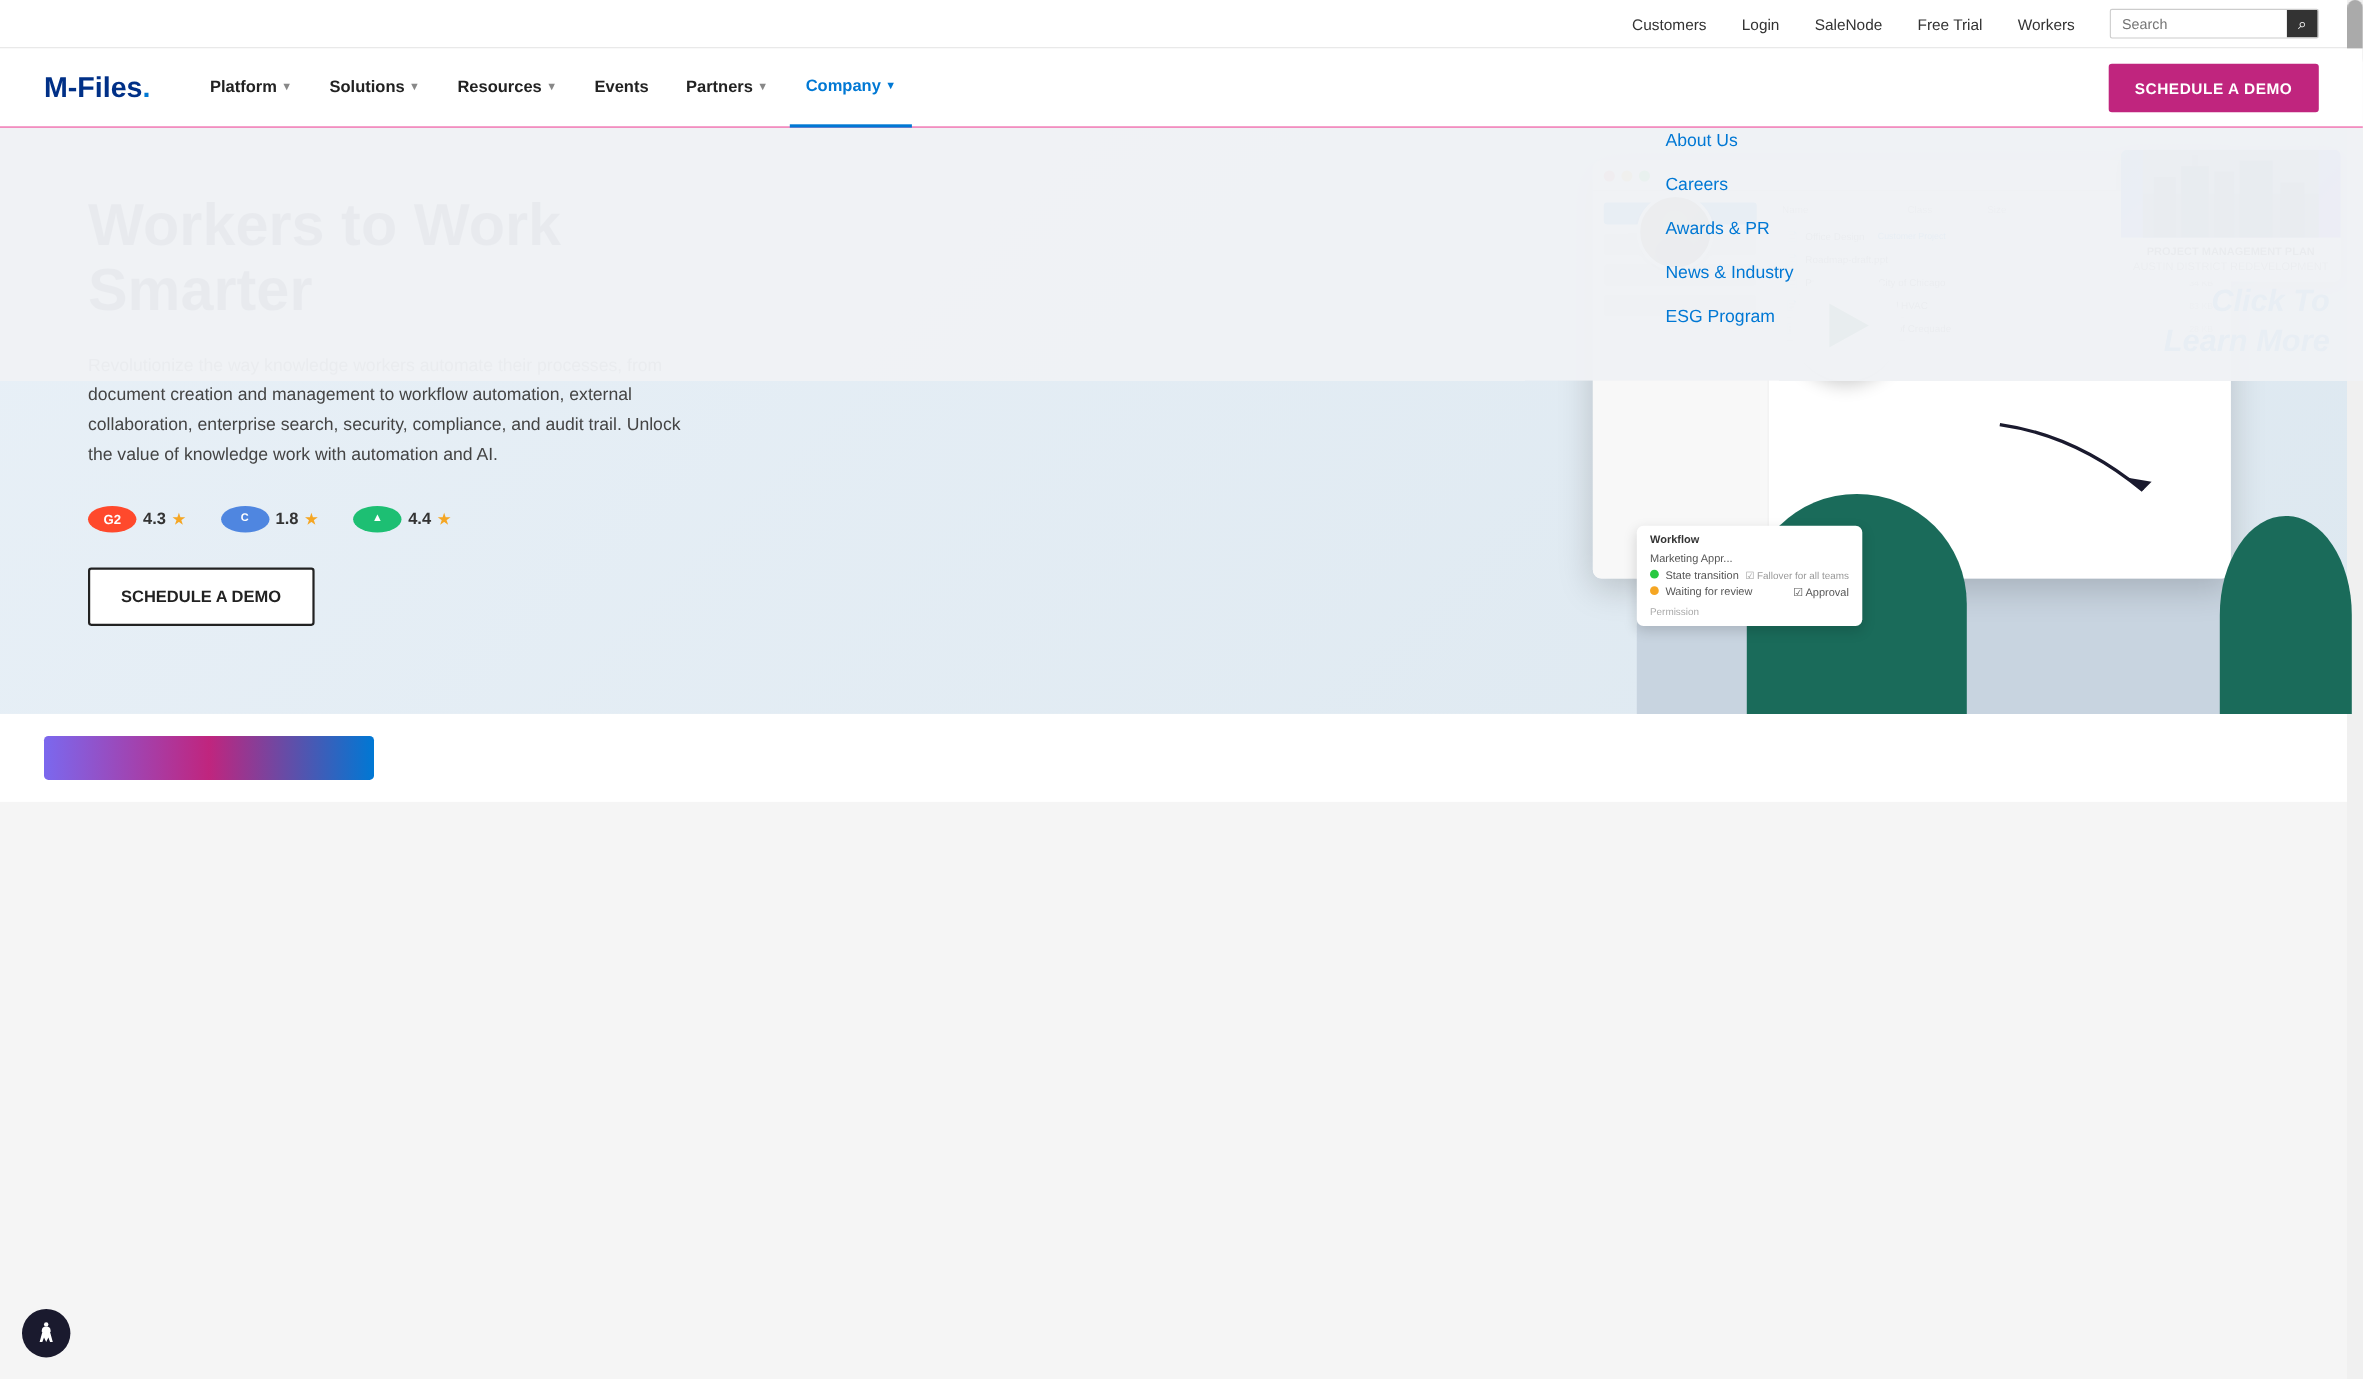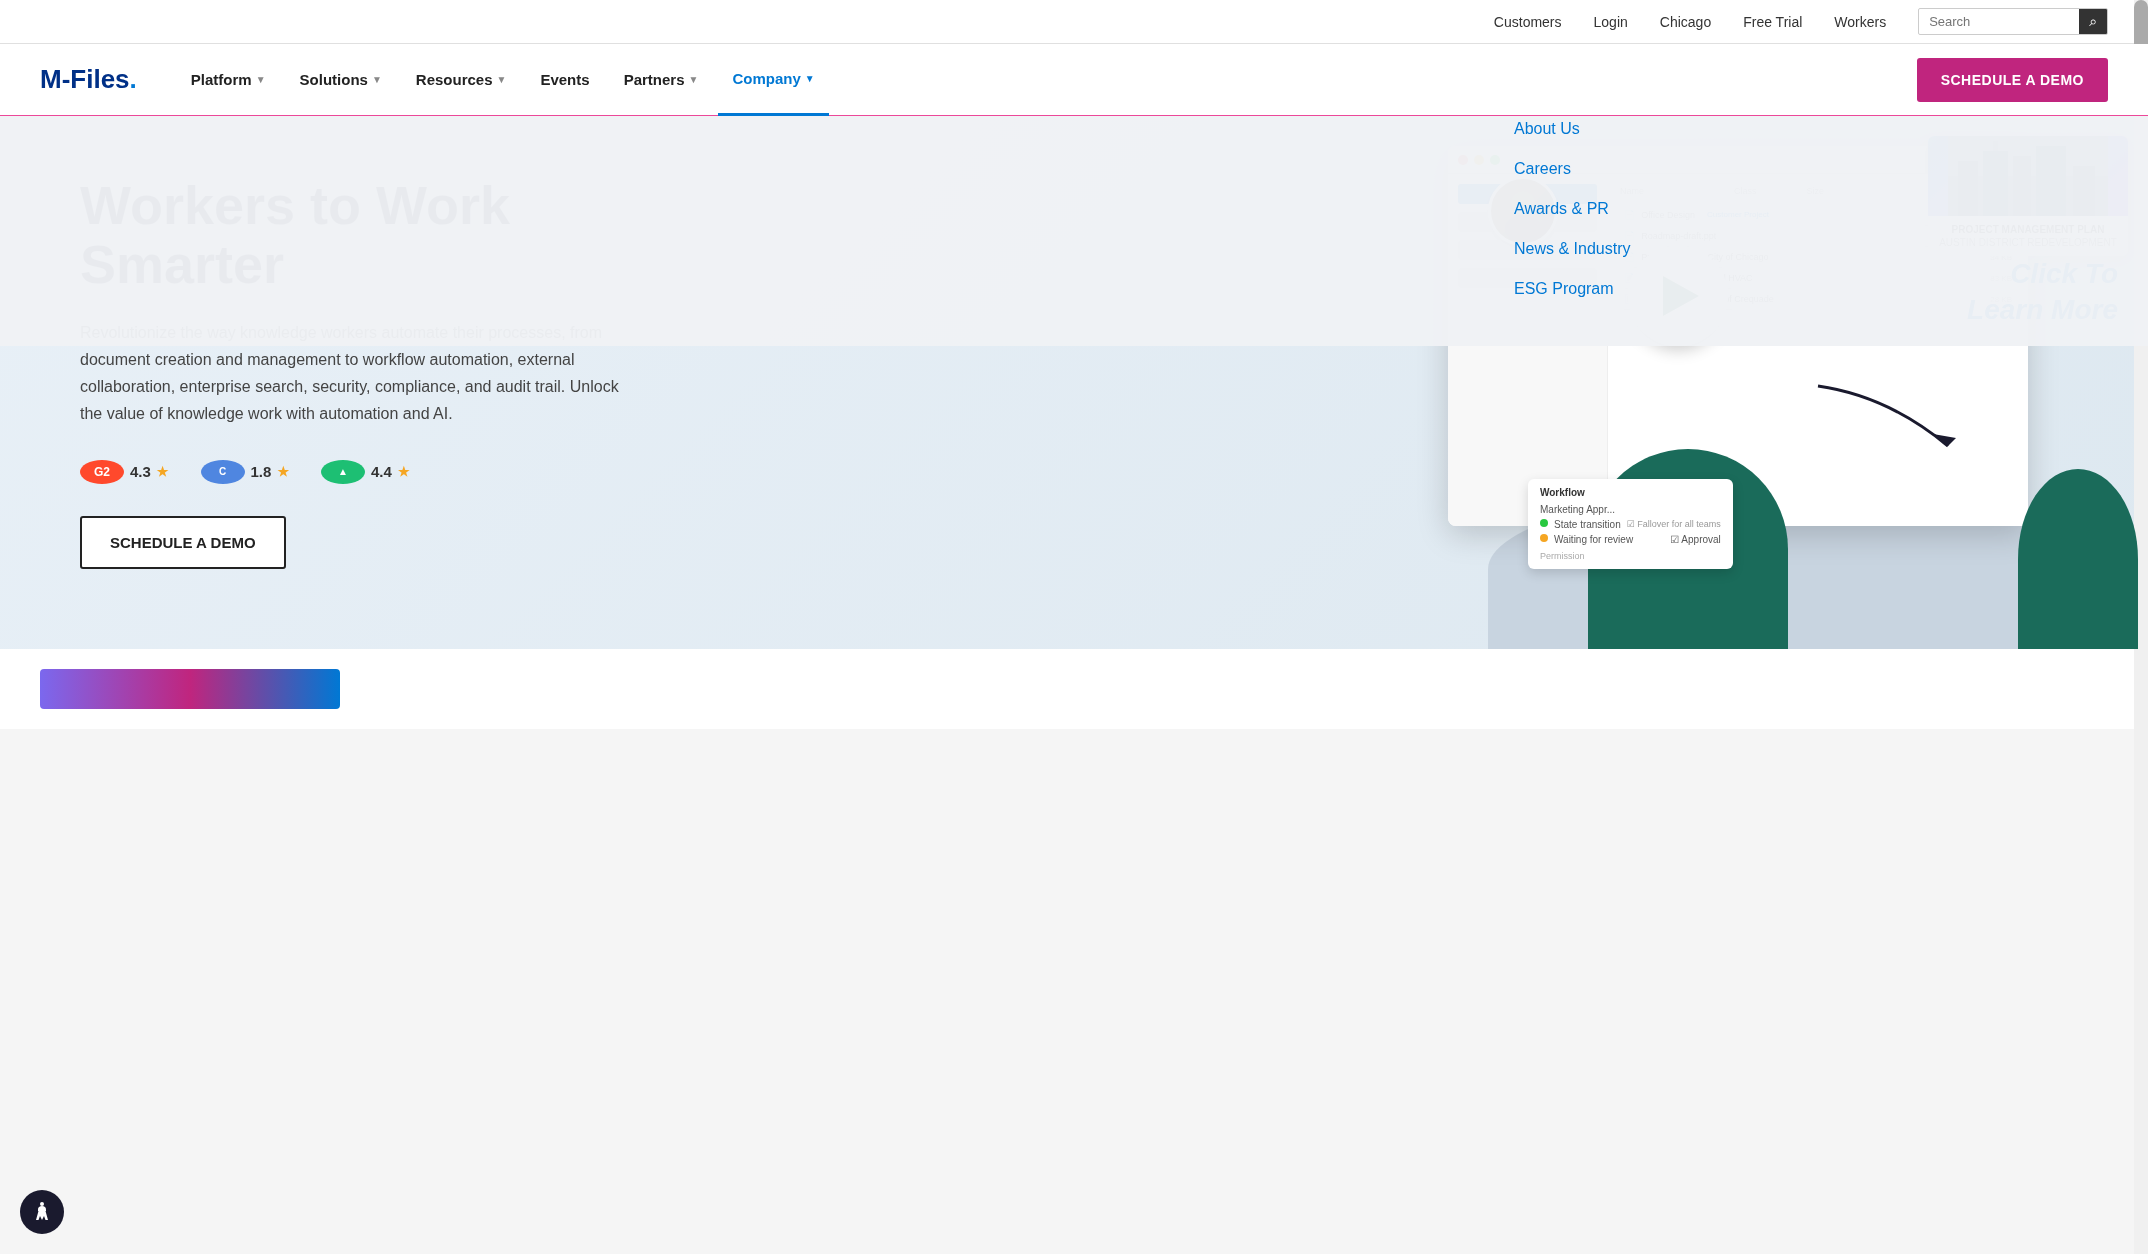--- a/index.html
+++ b/index.html
@@ -400,21 +400,20 @@
       position: absolute;
       left: 100px;
       bottom: 80px;
       background: #fff;
       border-radius: 6px;
       padding: 8px 12px;
       font-size: 10px;
       box-shadow: 0 4px 12px rgba(0,0,0,0.15);
       z-index: 12;
       min-width: 200px;
-      margin-left: 40px;
     }
     .workflow-card .wf-title { font-weight: 700; color: #333; margin-bottom: 4px; }
     .workflow-card .wf-row { display: flex; align-items: flex-start; gap: 6px; padding: 2px 0; color: #555; }
     .wf-dot { width: 8px; height: 8px; border-radius: 50%; }
     .wf-dot.green { background: #28c840; }
     .wf-dot.orange { background: #f5a623; }
 
     
     .shape-dark-teal {
       position: absolute;
@@ -490,21 +489,21 @@
       z-index: 1000;
     }
     .accessibility-btn svg { fill: white; }
   </style>
 </head>
 <body>
 
 <div class="top-bar">
   <a>Customers</a>
   <a>Login</a>
-  <a>Chicago</a>
+  <a>SaleNode</a>
   <a>Free Trial</a>
   <a>Workers</a>
   <div class="search-wrapper">
     <input type="text" placeholder="Search" style="">
     <button>⌕</button>
   </div>
 </div>
 
 <nav class="main-nav">
   <a class="logo">

